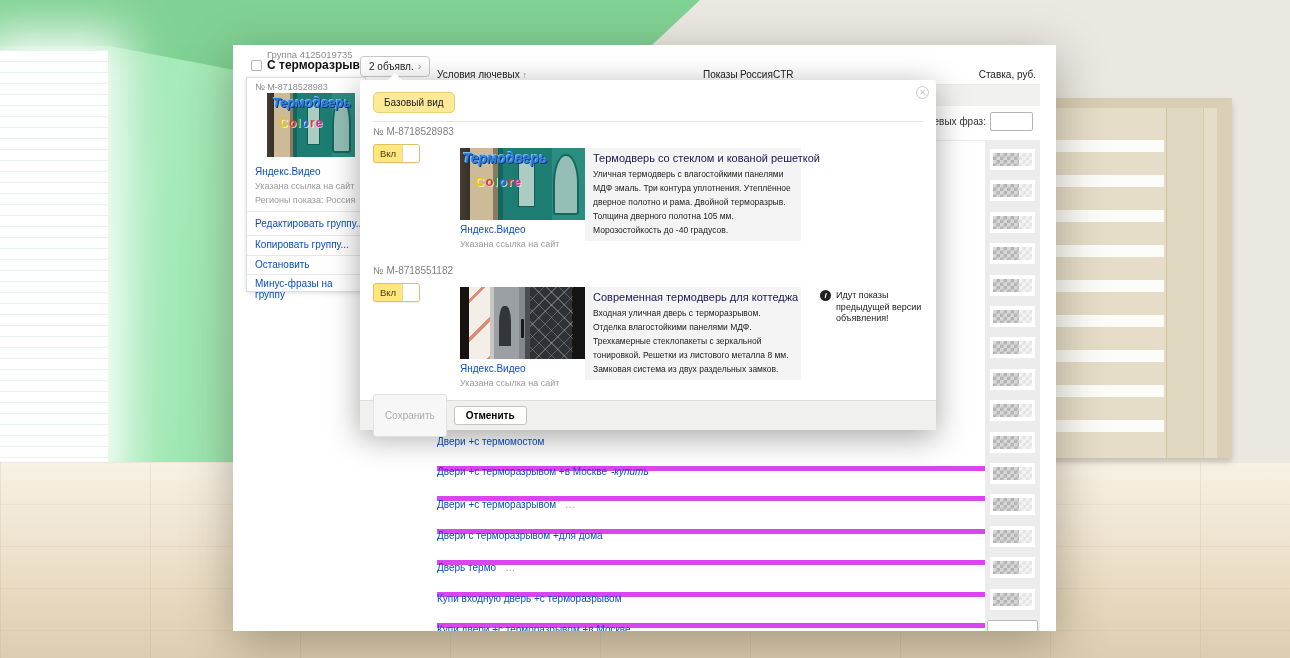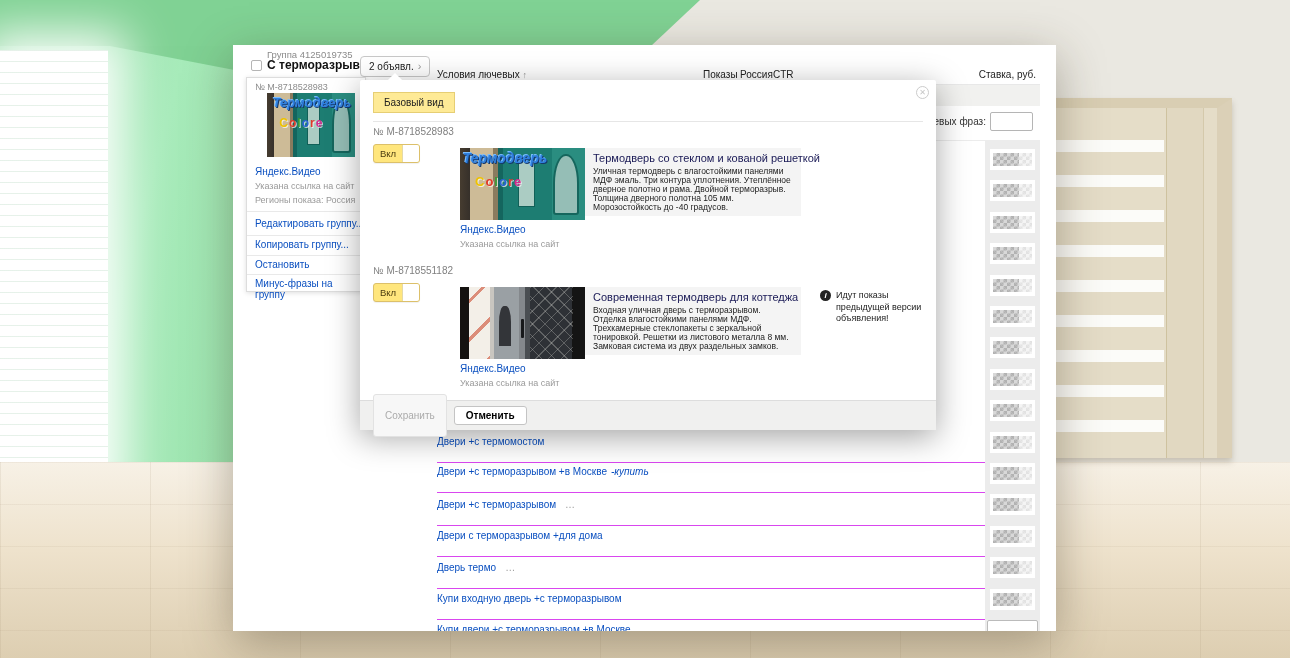--- a/index.html
+++ b/index.html
@@ -65,21 +65,21 @@
                      linear-gradient(45deg,#b2b2b2 25%,#d8d8d8 25% 75%,#b2b2b2 75%);
     background-size:7px 7px; background-position:0 0,3.5px 3.5px; }
   .pix-light { width:13px; height:13px;
     background-image:linear-gradient(45deg,#e2e2e2 25%,transparent 25% 75%,#e2e2e2 75%),
                      linear-gradient(45deg,#e2e2e2 25%,#f4f4f4 25% 75%,#e2e2e2 75%);
     background-size:7px 7px; background-position:0 0,3.5px 3.5px; }
   .bid-edit { position:absolute; left:2px; width:51px; height:23px; background:#fff;
     border:1px solid #bbb; border-radius:2px; }
 
   
-  .kw-row { position:absolute; left:204px; width:548px; height:32px; border-bottom:1px solid #d946ef;
+  .kw-row { position:absolute; left:204px; width:548px; height:40px; border-bottom:5px solid #d946ef;
     padding-top:5px; }
   .kw-link { color:#0b50c0; font-size:10px; cursor:pointer; }
   .kw-neg  { color:#0b50c0; font-style:italic; margin-left:4px; }
   .kw-ell  { color:#9a9a9a; margin-left:9px; letter-spacing:1px; }
 
   
   .grp-card { left:13px; top:32px; width:120px; height:215px; background:#fff;
     border:1px solid #ddd; box-shadow:0 1px 5px rgba(0,0,0,.13); }
   .card-adid { left:8px; top:4px; font-size:9px; color:#8b8b8b; }
   .thumb-sm { left:20px; top:15px; width:88px; height:64px; }
@@ -114,31 +114,31 @@
     background:#24262a; border-radius:40% 40% 0 0; opacity:.88; }
 
   
   .modal { left:127px; top:35px; width:576px; height:350px; background:#fff; border-radius:2px;
     box-shadow:0 7px 32px rgba(0,0,0,.36); z-index:5; }
   .modal-notch { position:absolute; left:30px; top:-5px; width:10px; height:10px; background:#fff;
     transform:rotate(45deg); }
   .modal-close { position:absolute; right:7px; top:6px; width:13px; height:13px; border:1px solid #ccc;
     border-radius:50%; color:#c6c6c6; font-size:8px; line-height:11px; text-align:center; cursor:pointer; }
   .btn-base { position:absolute; left:13px; top:12px; padding:4px 10px; background:#feea96;
-    border:1px solid #e6ce74; border-radius:0; font-size:10px; color:#222; cursor:pointer; }
+    border:1px solid #e6ce74; border-radius:5px; font-size:10px; color:#222; cursor:pointer; }
   .modal-divider { position:absolute; left:13px; right:13px; top:41px; height:1px; background:#e6e6e6; }
   .ad-id { position:absolute; left:13px; font-size:10px; color:#808080; }
   .toggle { position:absolute; left:13px; width:47px; height:19px; border:1px solid #dcc06a;
     border-radius:3px; background:#ffe67d; display:flex; cursor:pointer; box-shadow:0 1px 1px rgba(0,0,0,.06); }
   .toggle .on { width:28px; font-size:9.5px; color:#4a3c10; display:flex; align-items:center; justify-content:center; }
   .toggle .knob { flex:1; background:#fff; border-left:1px solid #e4d9a8; border-radius:0 2px 2px 0; }
   .ad-img { position:absolute; left:100px; width:125px; height:72px; }
   .ad-txt { position:absolute; left:225px; width:216px; background:#f4f4f4; padding:4px 8px; }
   .ad-title { font-size:11px; line-height:13px; color:#191955; white-space:nowrap; }
-  .ad-desc { font-size:8.5px; line-height:9px; color:#222; margin-top:2px; }
+  .ad-desc { font-size:8.5px; line-height:14px; color:#222; margin-top:2px; }
   .ad-src  { position:absolute; left:100px; font-size:10px; color:#0b50c0; cursor:pointer; }
   .ad-note { position:absolute; left:100px; font-size:9px; color:#9a9a9a; }
   .prev-note { position:absolute; left:460px; top:210px; width:104px; display:flex; gap:5px; }
   .info-ic { width:11px; height:11px; border-radius:50%; background:#222; color:#fff; font-size:8px;
     font-weight:bold; text-align:center; line-height:11px; flex:none; font-style:italic; }
   .prev-note .txt { font-size:9px; line-height:11.5px; color:#222; }
   .modal-footer { position:absolute; left:0; right:0; bottom:0; height:30px; background:#f0f0ef;
     border-top:1px solid #ddd; display:flex; align-items:center; padding-left:13px; gap:7px; }
   .btn-save { padding:15px 11px; background:#f7f7f7; border:1px solid #e2e2e2; border-radius:3px;
     color:#ababab; font-size:10px; }

